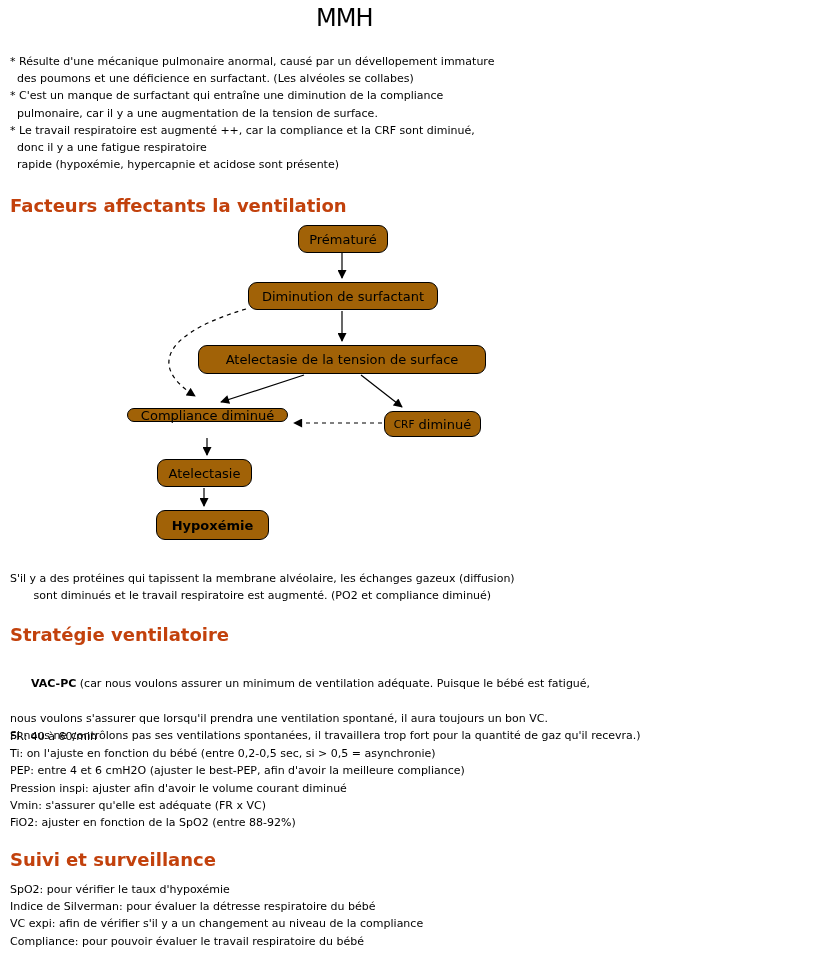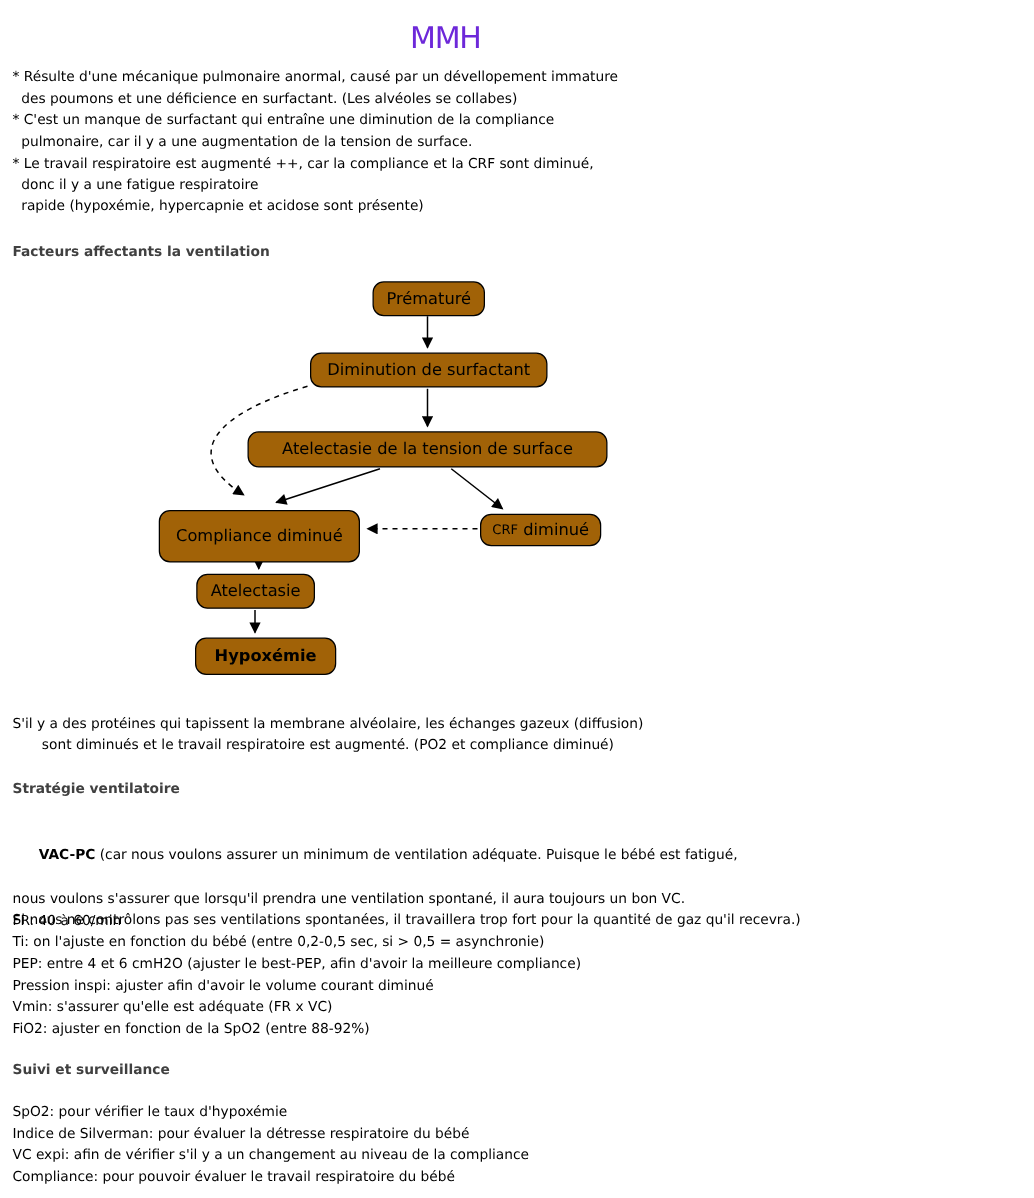--- a/index.html
+++ b/index.html
@@ -1,40 +1,40 @@
 <!DOCTYPE html>
 <html><head>
 <meta charset="utf-8">
 <style>
   html,body{margin:0;padding:0;background:#ffffff;}
   .page{
     position:relative;width:827px;height:958px;background:#ffffff;
     font-family:"DejaVu Sans",sans-serif;color:#000;overflow:hidden;
   }
   .title{
-    position:absolute;left:316px;top:4px;margin:12px;
-    font-size:24px;font-weight:400;letter-spacing:-1px;color:#6d28d9;
+    position:absolute;left:316px;top:4px;margin:0;
+    font-size:24px;font-weight:400;letter-spacing:-1px;color:#000000;
   }
   .block{position:absolute;left:10px;}
   .line{white-space:pre;font-size:11px;line-height:17.2px;}
   .heading{
     position:absolute;left:10px;margin:0;
-    font-size:11px;font-weight:bold;color:#404040;
+    font-size:18px;font-weight:bold;color:#c2410c;
   }
   
   .node{
     position:absolute;box-sizing:border-box;
     border:1.4px solid #000;border-radius:9px;background:#a16207;
     font-size:13px;display:flex;align-items:center;justify-content:center;
     white-space:pre;z-index:2;
   }
   #n-premature{left:298px;top:225px;width:90px;height:28px;}
   #n-surfactant{left:248px;top:282px;width:190px;height:28px;}
   #n-tension{left:198px;top:345px;width:288px;height:29px;}
-  #n-compliance{left:127px;top:408px;width:161px;height:42px;}
+  #n-compliance{left:127px;top:408px;width:161px;height:14px;text-decoration:underline;}
   #n-crf{left:384px;top:411px;width:97px;height:26px;}
   #n-atelectasie{left:157px;top:459px;width:95px;height:28px;}
   #n-hypoxemie{left:156px;top:510px;width:113px;height:30px;font-weight:bold;}
   .crf-abbr{font-size:10.5px;}
   .arrows{position:absolute;left:0;top:0;width:827px;height:958px;z-index:1;pointer-events:none;}
   b.mode{font-weight:bold;}
 </style>
 </head>
 <body>
 

